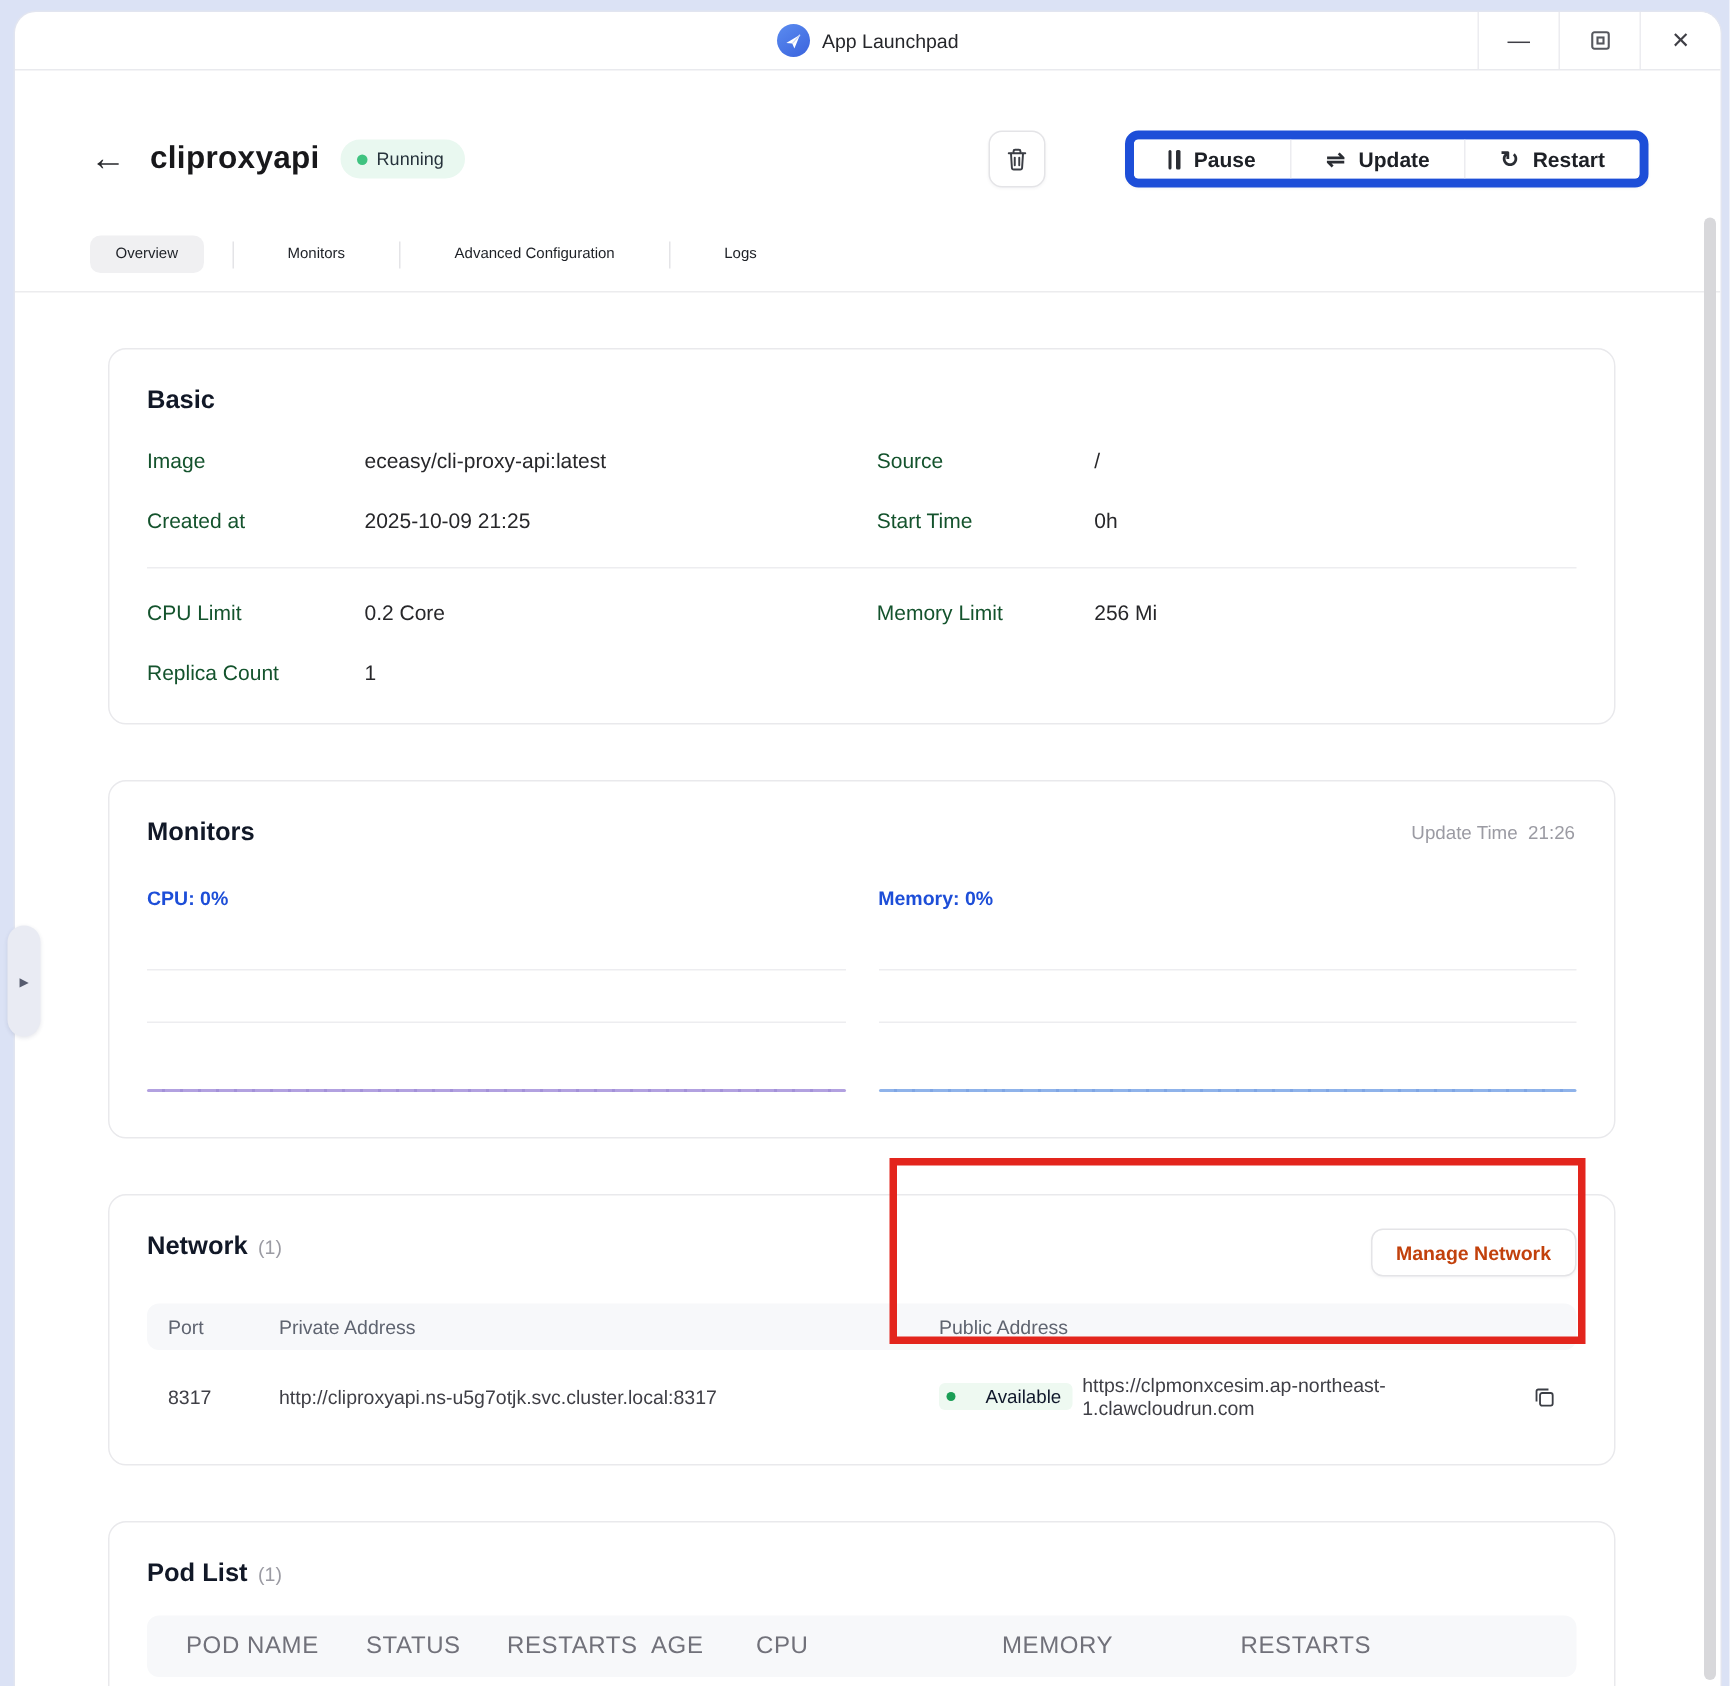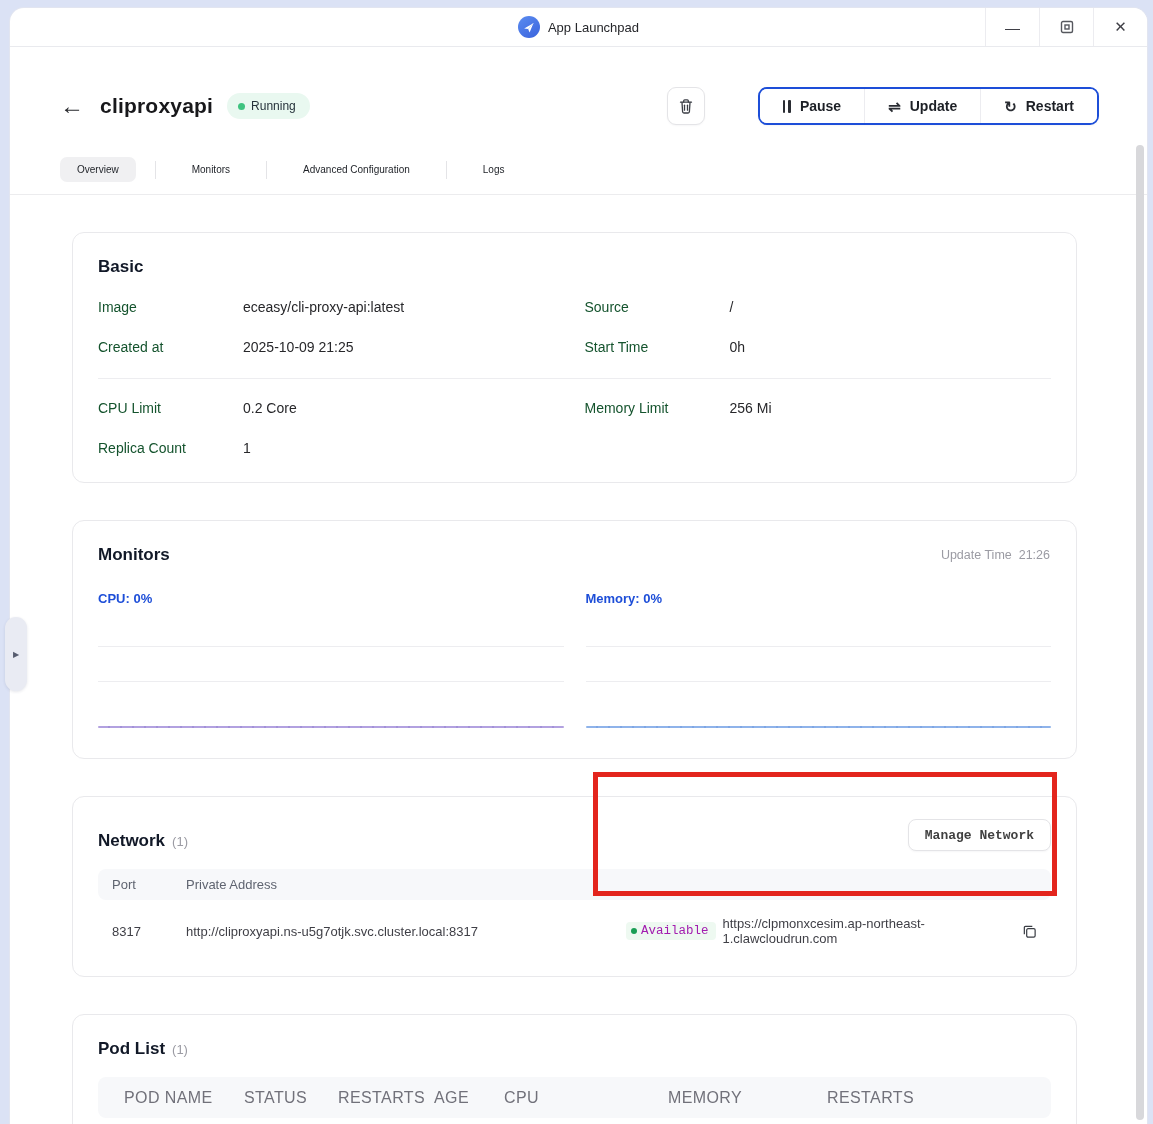--- a/index.html
+++ b/index.html
@@ -34,21 +34,21 @@
   .back-arrow { font-size:24px; color:#26272b; cursor:pointer; line-height:1; }
   .app-title { font-size:21px; font-weight:bold; margin-left:16px; letter-spacing:.2px; }
   .status-badge { margin-left:14px; background:#e9f8f0; border-radius:999px;
     padding:6px 14px 6px 11px; display:flex; align-items:center; gap:6px;
     font-size:12px; color:#26323b; }
   .dot-green { width:7px; height:7px; border-radius:50%; background:#3fc380; display:inline-block; }
   .header-actions { margin-left:auto; display:flex; align-items:center; gap:13px; }
   .icon-btn { width:38px; height:38px; border:1px solid #e4e4e7; border-radius:9px;
     background:#fff; display:flex; align-items:center; justify-content:center; cursor:pointer;
     box-shadow:0 1px 2px rgba(16,24,40,.04); }
-  .btn-group { display:flex; height:38px; border:2px solid #1d4ed8; border-radius:9px;
+  .btn-group { display:flex; height:38px; border:6px solid #1d4ed8; border-radius:9px;
     overflow:hidden; background:#fff; box-shadow:0 1px 2px rgba(16,24,40,.04);margin-left:40px; }
   .group-btn { display:flex; align-items:center; gap:9px; padding:0 23px;
     font-size:14px; font-weight:600; color:#1d2026; background:#fff; border:none;
     border-left:1px solid #ececf0; cursor:pointer; }
   .group-btn:first-child { border-left:none; }
   .pause-bars { display:inline-flex; gap:3px; }
   .pause-bars i { width:2.5px; height:13px; background:#2a2d33; border-radius:1px; }
   .glyph-icon { font-size:15px; color:#2a2d33; line-height:1; }
   
   .tabs { display:flex; align-items:center; padding:0 50px; margin-top:32px; }
@@ -72,33 +72,33 @@
   
   .update-time { position:absolute; right:26px; top:27px; font-size:12.5px; color:#9b9ba3; }
   .mon-grid { display:grid; grid-template-columns:1fr 1fr; column-gap:22px; margin-top:26px; }
   .mon-label { font-size:13px; font-weight:bold; color:#1d4ed8; }
   .chart { height:116px; position:relative; margin-top:12px; }
   .gridline { position:absolute; left:0; right:0; height:1px; background:#ededf0; }
   .chart-line { position:absolute; left:0; right:0; bottom:6px; height:2px; border-radius:1px; }
   .chart-line.cpu { background:repeating-linear-gradient(90deg,#b2a1e0 0 10px,#a391d8 10px 12px); }
   .chart-line.mem { background:repeating-linear-gradient(90deg,#8fb3ea 0 10px,#7fa6e4 10px 12px); }
   
-  .net-head { display:flex; align-items:flex-end;gap:16px; }
+  .net-head { display:flex; align-items:flex-start;gap:16px; }
   .manage-btn { margin-left:auto; margin-top:-2px; height:32px; padding:0 16px;
     border:1px solid #e4e4e7; border-radius:8px; background:#fff; font-size:13px;
-    font-weight:600; color:#404040; cursor:pointer; box-shadow:0 1px 2px rgba(16,24,40,.04);
-    font-family:Liberation Mono, monospace; }
+    font-weight:600; color:#c2410c; cursor:pointer; box-shadow:0 1px 2px rgba(16,24,40,.04);
+    font-family:Liberation Sans, sans-serif; }
   .net-table { margin-top:18px; }
   .net-row { display:grid; grid-template-columns:74px 440px 1fr; align-items:center; padding:0 14px; }
   .net-row.head { background:#f7f8fa; border-radius:8px; height:31px;
     font-size:13px; color:#5f6470; }
   .net-row.body { min-height:42px; margin-top:10px; font-size:13px; color:#3f3f46; }
   .pub-cell { display:flex; align-items:center; gap:7px; }
-  .avail-badge { display:inline-flex; align-items:center; gap:4px; background:#eef9f1;
-    border-radius:4px; padding:2px 7px 2px 5px; font-size:12.5px; color:#a21caf;font-family:Liberation Mono, monospace; }
+  .avail-badge { display:inline-flex; align-items:center; gap:20px; background:#eef9f1;
+    border-radius:4px; padding:2px 7px 2px 5px; font-size:12.5px; color:#0f172a; }
   .dot-green-sm { width:6px; height:6px; border-radius:50%; background:#1a9e55; display:inline-block; }
   .copy-icon { cursor:pointer; display:inline-flex; margin-left:2px; }
   
   .red-annotation { position:absolute; left:593px; top:772px; width:464px; height:124px;
     border:5px solid #e3251d; z-index:60; pointer-events:none; }
   
   .pod-table { margin-top:18px; }
   .pod-row { display:grid; grid-template-columns:120px 94px 96px 70px 164px 159px 1fr;
     align-items:center; padding:0 26px; }
   .pod-row.head { background:#f7f8fa; border-radius:8px; height:41px;
@@ -281,20 +281,21 @@
       <div class="card-title">
         <span>Network</span>
         <span class="card-count">(1)</span>
       </div>
       <button class="manage-btn">Manage Network</button>
     </div>
     <div class="net-table">
       <div class="net-row head">
         <span>Port</span>
         <span>Private Address</span>
+        <span>Public Address</span>
       </div>
       <div class="net-row body">
         <span>8317</span>
         <span>http://cliproxyapi.ns-u5g7otjk.svc.cluster.local:8317</span>
         <span class="pub-cell">
           <span class="avail-badge">
             <i class="dot-green-sm"></i>
             <span>Available</span>
           </span>
           <span>https://clpmonxcesim.ap-northeast-1.clawcloudrun.com</span>

